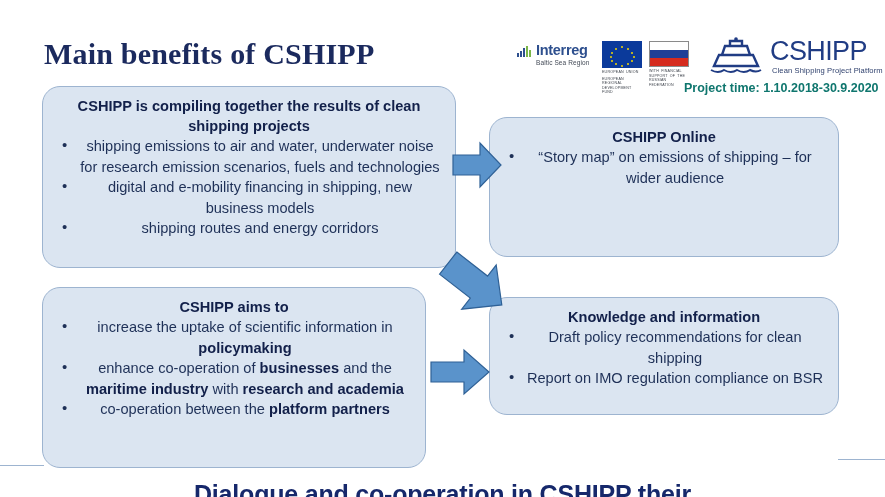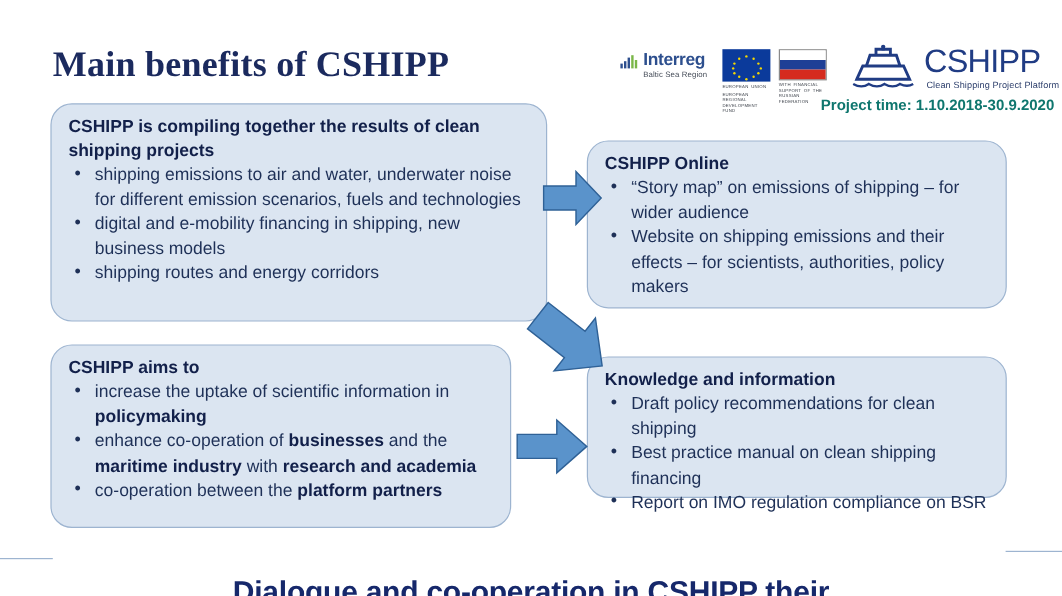--- a/index.html
+++ b/index.html
@@ -168,20 +168,21 @@
   .box {
     position: absolute;
     background: #dbe5f1;
     border: 1px solid #9db4d0;
     border-radius: 18px;
     box-sizing: border-box;
     color: #17264f;
   }
   .box-inner {
     padding: 9px 14px 8px 14px;
+    text-align: center;
   }
   .box-head {
     font-size: 14.6px;
     font-weight: bold;
     line-height: 20px;
     color: #12204a;
   }
   .bullets {
     list-style: none;
     margin: 0;
@@ -198,21 +199,21 @@
     content: "\2022";
     position: absolute;
     left: 5px;
     top: -1px;
     font-size: 15px;
     color: #1e3057;
   }
   .bullets b { font-weight: bold; color: #12204a; }
 
   #box-compiling { left: 42px; top: 57px;  width: 414px; height: 182px; }
-  #box-aims      { left: 42px; top: 258px; width: 384px; height: 153px; }
+  #box-aims      { left: 42px; top: 258px; width: 384px; height: 181px; }
   #box-online    { left: 489px; top: 88px;  width: 350px; height: 140px; }
   #box-knowledge { left: 489px; top: 268px; width: 350px; height: 118px; }
 
   
   .arrow {
     position: absolute;
   }
   .arrow svg { display: block; }
 
   #arrow-1 { left: 452px; top: 112px; }
@@ -312,21 +313,21 @@
     <div class="cshipp-word">CSHIPP</div>
     <div class="cshipp-tag">Clean Shipping Project Platform</div>
   </div>
 
   <div class="project-time">Project time: 1.10.2018-30.9.2020</div>
 
   <div class="box" id="box-compiling">
     <div class="box-inner">
       <div class="box-head">CSHIPP is compiling together the results of clean shipping projects</div>
       <ul class="bullets">
-        <li>shipping emissions to air and water, underwater noise for different emission scenarios, fuels and technologies</li>
+        <li>shipping emissions to air and water, underwater noise for research emission scenarios, fuels and technologies</li>
         <li>digital and e-mobility financing in shipping, new business models</li>
         <li>shipping routes and energy corridors</li>
       </ul>
     </div>
   </div>
 
   <div class="box" id="box-aims">
     <div class="box-inner">
       <div class="box-head">CSHIPP aims to</div>
       <ul class="bullets">
@@ -335,31 +336,29 @@
         <li>co-operation between the <b>platform partners</b></li>
       </ul>
     </div>
   </div>
 
   <div class="box" id="box-online">
     <div class="box-inner">
       <div class="box-head">CSHIPP Online</div>
       <ul class="bullets">
         <li>“Story map” on emissions of shipping – for wider audience</li>
-        <li>Website on shipping emissions and their effects – for scientists, authorities, policy makers</li>
       </ul>
     </div>
   </div>
 
   <div class="box" id="box-knowledge">
     <div class="box-inner">
       <div class="box-head">Knowledge and information</div>
       <ul class="bullets">
         <li>Draft policy recommendations for clean shipping</li>
-        <li>Best practice manual on clean shipping financing</li>
         <li>Report on IMO regulation compliance on BSR</li>
       </ul>
     </div>
   </div>
 
   <div class="arrow" id="arrow-1">
     <svg width="50" height="48" viewBox="0 0 50 48">
       <polygon points="1,14 28,14 28,2 49,24 28,46 28,34 1,34" fill="#5a93cb" stroke="#2f6196" stroke-width="1.2"></polygon>
     </svg>
   </div>

